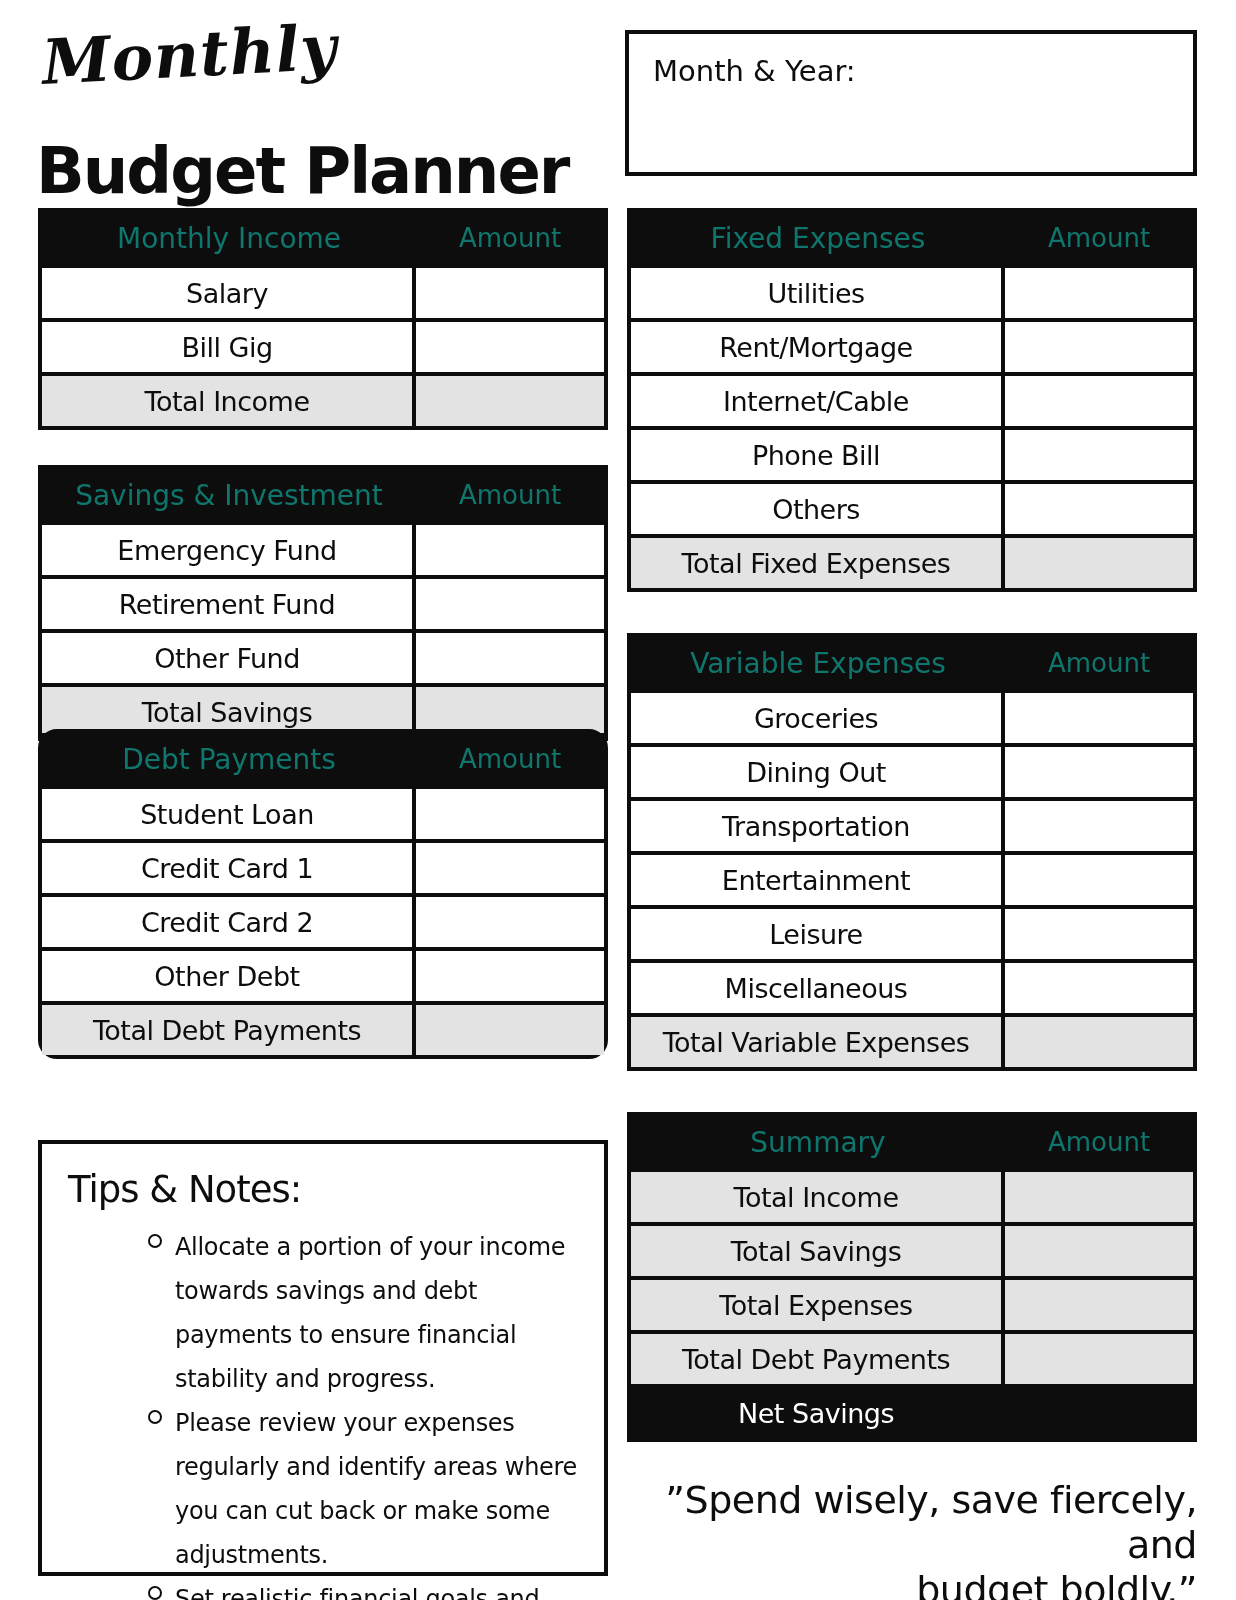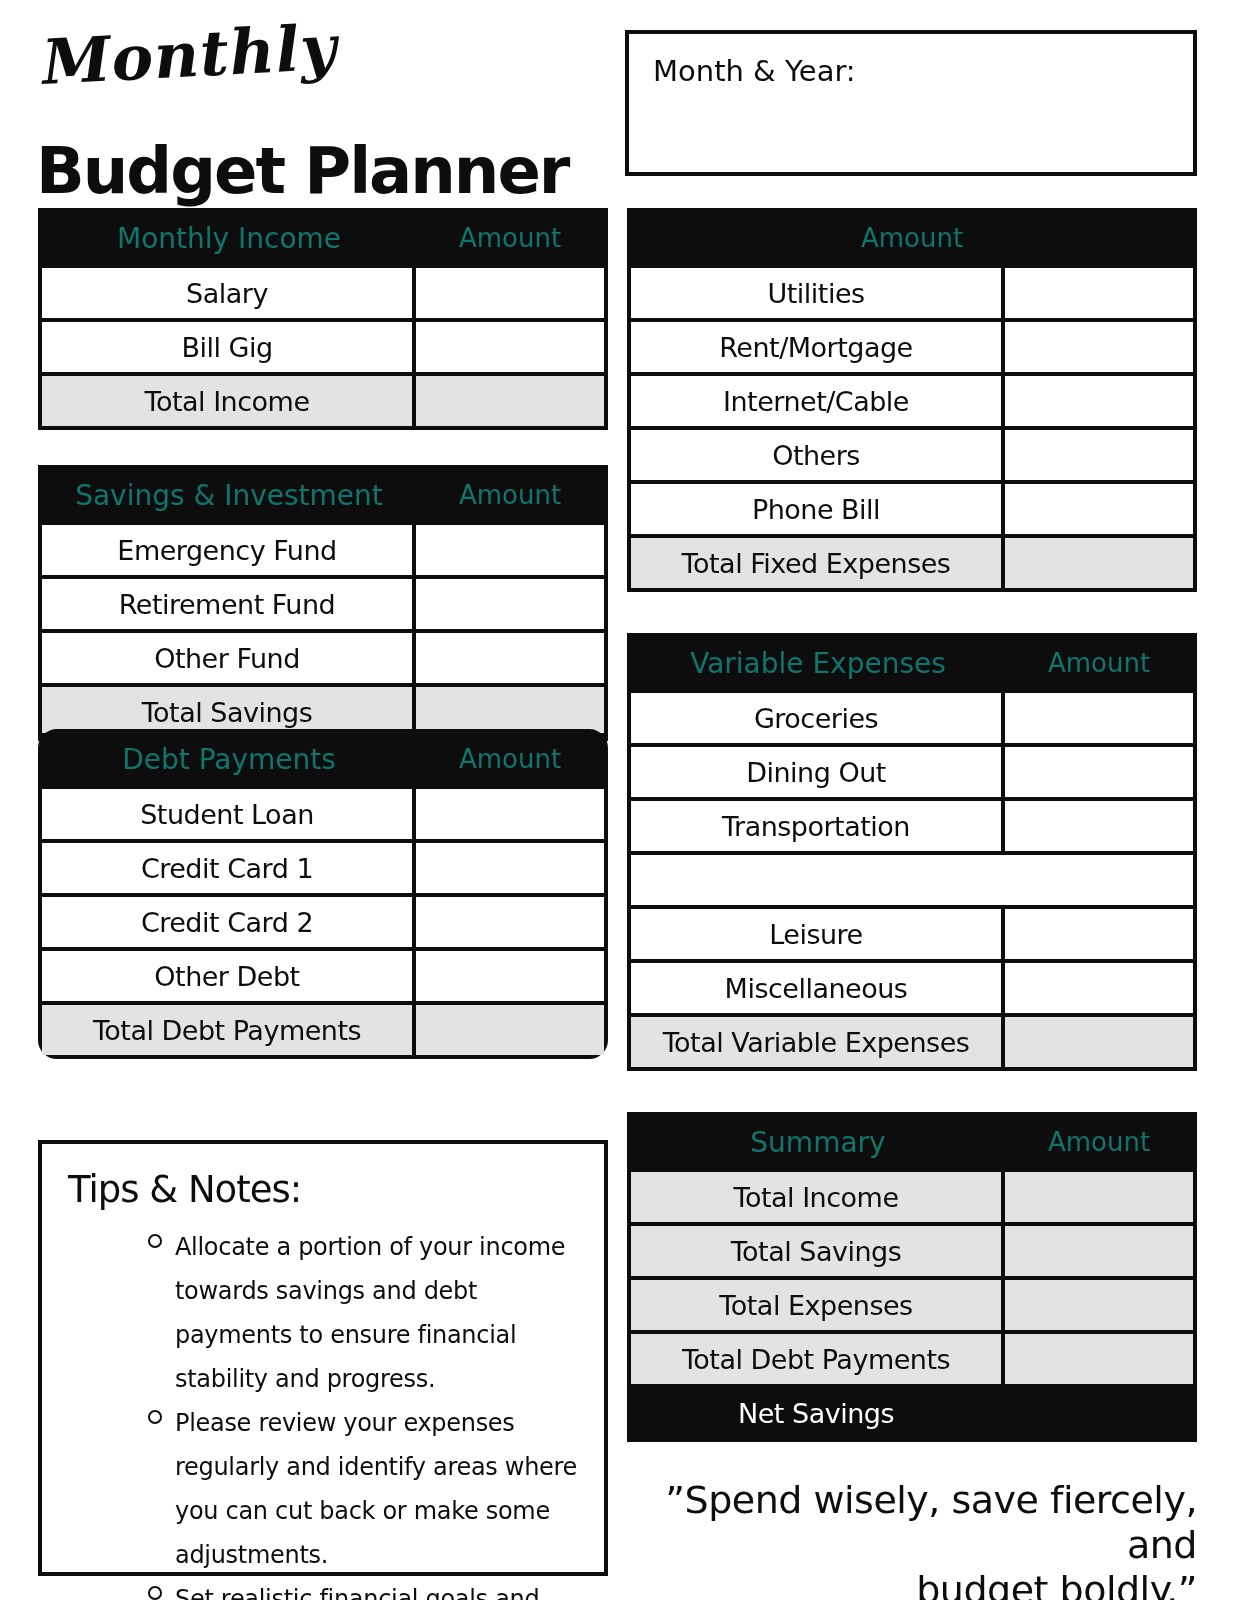--- a/index.html
+++ b/index.html
@@ -155,42 +155,43 @@
       <div class="c2"></div>
     </div>
     <div class="trow total">
       <div class="c1">Total Debt Payments</div>
       <div class="c2"></div>
     </div>
   </div>
 
   <div class="btable right-col" id="tbl-fixed">
     <div class="thead">
+      <div class="c1">Fixed Expenses</div>
       <div class="c2">Amount</div>
     </div>
     <div class="trow">
       <div class="c1">Utilities</div>
       <div class="c2"></div>
     </div>
     <div class="trow">
       <div class="c1">Rent/Mortgage</div>
       <div class="c2"></div>
     </div>
     <div class="trow">
       <div class="c1">Internet/Cable</div>
       <div class="c2"></div>
     </div>
     <div class="trow">
+      <div class="c1">Phone Bill</div>
+      <div class="c2"></div>
+    </div>
+    <div class="trow">
       <div class="c1">Others</div>
       <div class="c2"></div>
     </div>
-    <div class="trow">
-      <div class="c1">Phone Bill</div>
-      <div class="c2"></div>
-    </div>
     <div class="trow total">
       <div class="c1">Total Fixed Expenses</div>
       <div class="c2"></div>
     </div>
   </div>
 
   <div class="btable right-col" id="tbl-variable">
     <div class="thead">
       <div class="c1">Variable Expenses</div>
       <div class="c2">Amount</div>
@@ -201,20 +202,21 @@
     </div>
     <div class="trow">
       <div class="c1">Dining Out</div>
       <div class="c2"></div>
     </div>
     <div class="trow">
       <div class="c1">Transportation</div>
       <div class="c2"></div>
     </div>
     <div class="trow">
+      <div class="c1">Entertainment</div>
       <div class="c2"></div>
     </div>
     <div class="trow">
       <div class="c1">Leisure</div>
       <div class="c2"></div>
     </div>
     <div class="trow">
       <div class="c1">Miscellaneous</div>
       <div class="c2"></div>
     </div>

